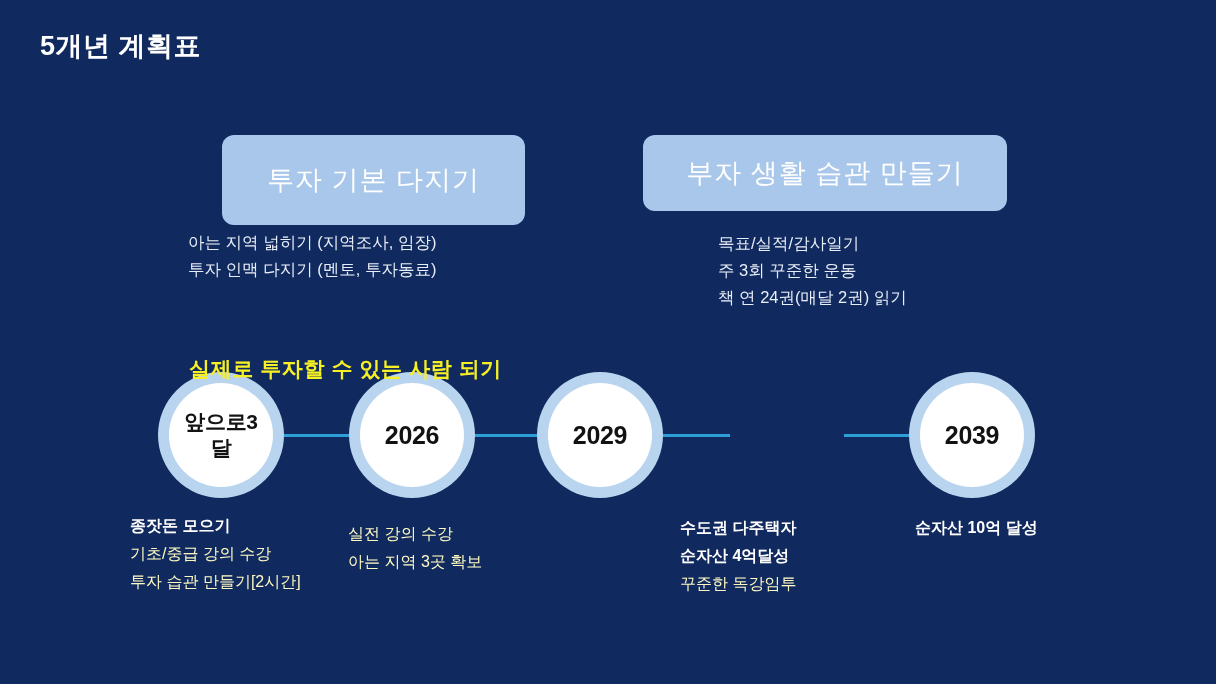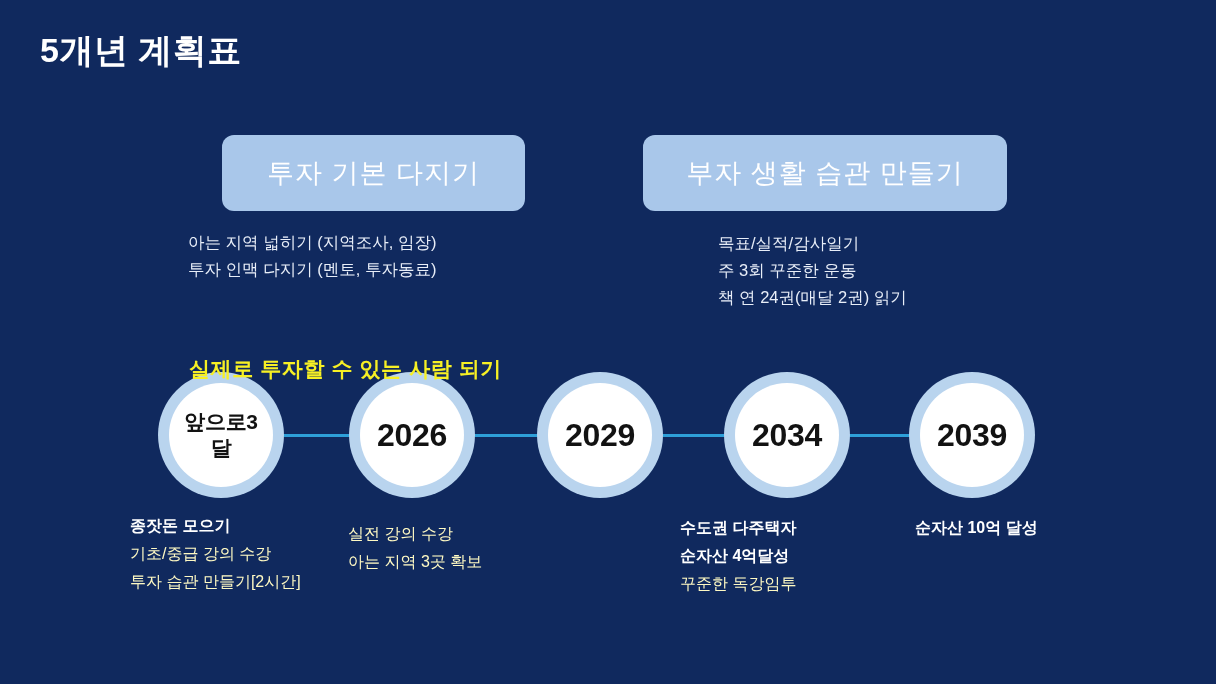--- a/index.html
+++ b/index.html
@@ -17,42 +17,42 @@
     height: 684px;
     background: #10295e;
     overflow: hidden;
   }
 
   
   #slide-title {
     position: absolute;
     left: 40px;
     top: 28px;
-    font-size: 34px;
+    font-size: 27px;
     font-weight: bold;
     color: #ffffff;
     letter-spacing: 0.5px;
     white-space: nowrap;
   }
 
   
   .pill {
     position: absolute;
     background: #a9c7ea;
     border-radius: 12px;
     display: flex;
     align-items: center;
     justify-content: center;
     color: #ffffff;
     font-size: 27px;
     font-weight: 400;
     letter-spacing: 1px;
     box-sizing: border-box;
   }
-  #pill-left  { left: 222px; top: 135px; width: 303px; height: 76px; }
+  #pill-left  { left: 222px; top: 135px; width: 303px; height: 90px; }
   #pill-right { left: 643px; top: 135px; width: 364px; height: 76px; }
 
   
   .note-block {
     position: absolute;
     color: #e8eef8;
     font-size: 16.5px;
     line-height: 27px;
     font-weight: 400;
   }
@@ -106,21 +106,21 @@
     width: 104px;
     height: 104px;
     border-radius: 50%;
     background: #ffffff;
     display: flex;
     align-items: center;
     justify-content: center;
     text-align: center;
   }
   .node-label {
-    font-size: 32px;
+    font-size: 25px;
     font-weight: bold;
     color: #121212;
     line-height: 27px;
     padding: 0 8px;
     letter-spacing: -0.3px;
   }
   .node-label.two-line { font-size: 21px; line-height: 26px; }
 
   
   .caption-col {
@@ -186,25 +186,20 @@
       <div class="node" style="left: 349px;">
         <div class="node-inner">
           <div class="node-label">2026</div>
         </div>
       </div>
       <div class="node" style="left: 537px;">
         <div class="node-inner">
           <div class="node-label">2029</div>
         </div>
       </div>
-      <div class="node" style="left: 724px;">
-        <div class="node-inner">
-          <div class="node-label">2034</div>
-        </div>
-      </div>
       <div class="node" style="left: 909px;">
         <div class="node-inner">
           <div class="node-label">2039</div>
         </div>
       </div>
     </div>
 
 <div class="caption-col" id="cap-1">
       <div class="caption-line strong">종잣돈 모으기</div>
       <div class="caption-line normal">기초/중급 강의 수강</div>

